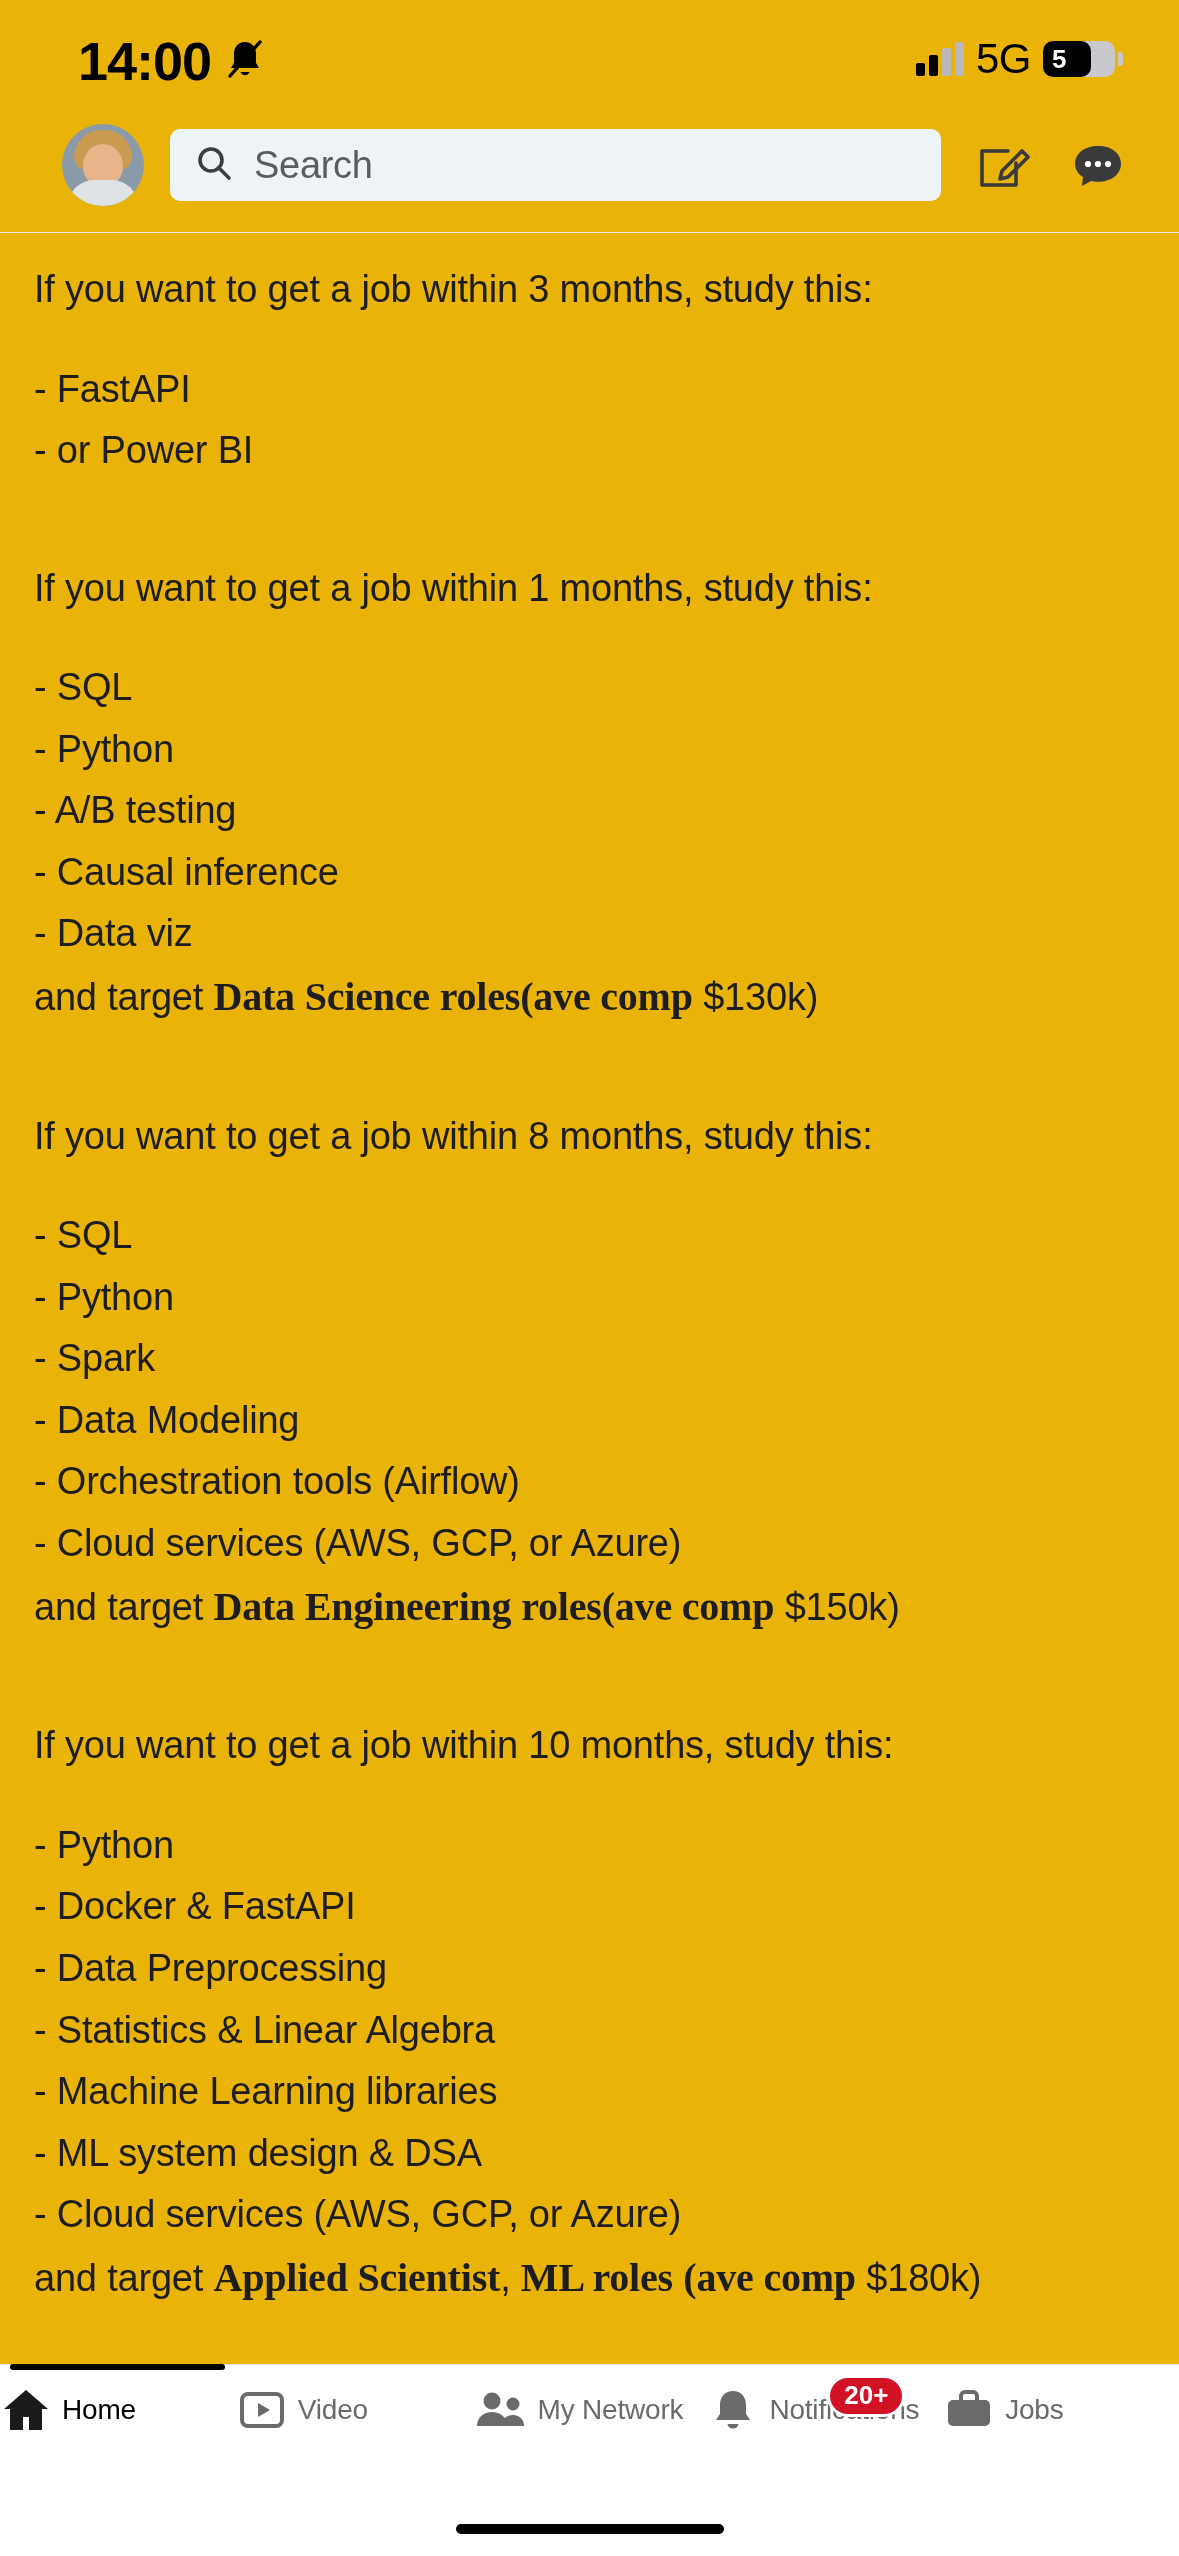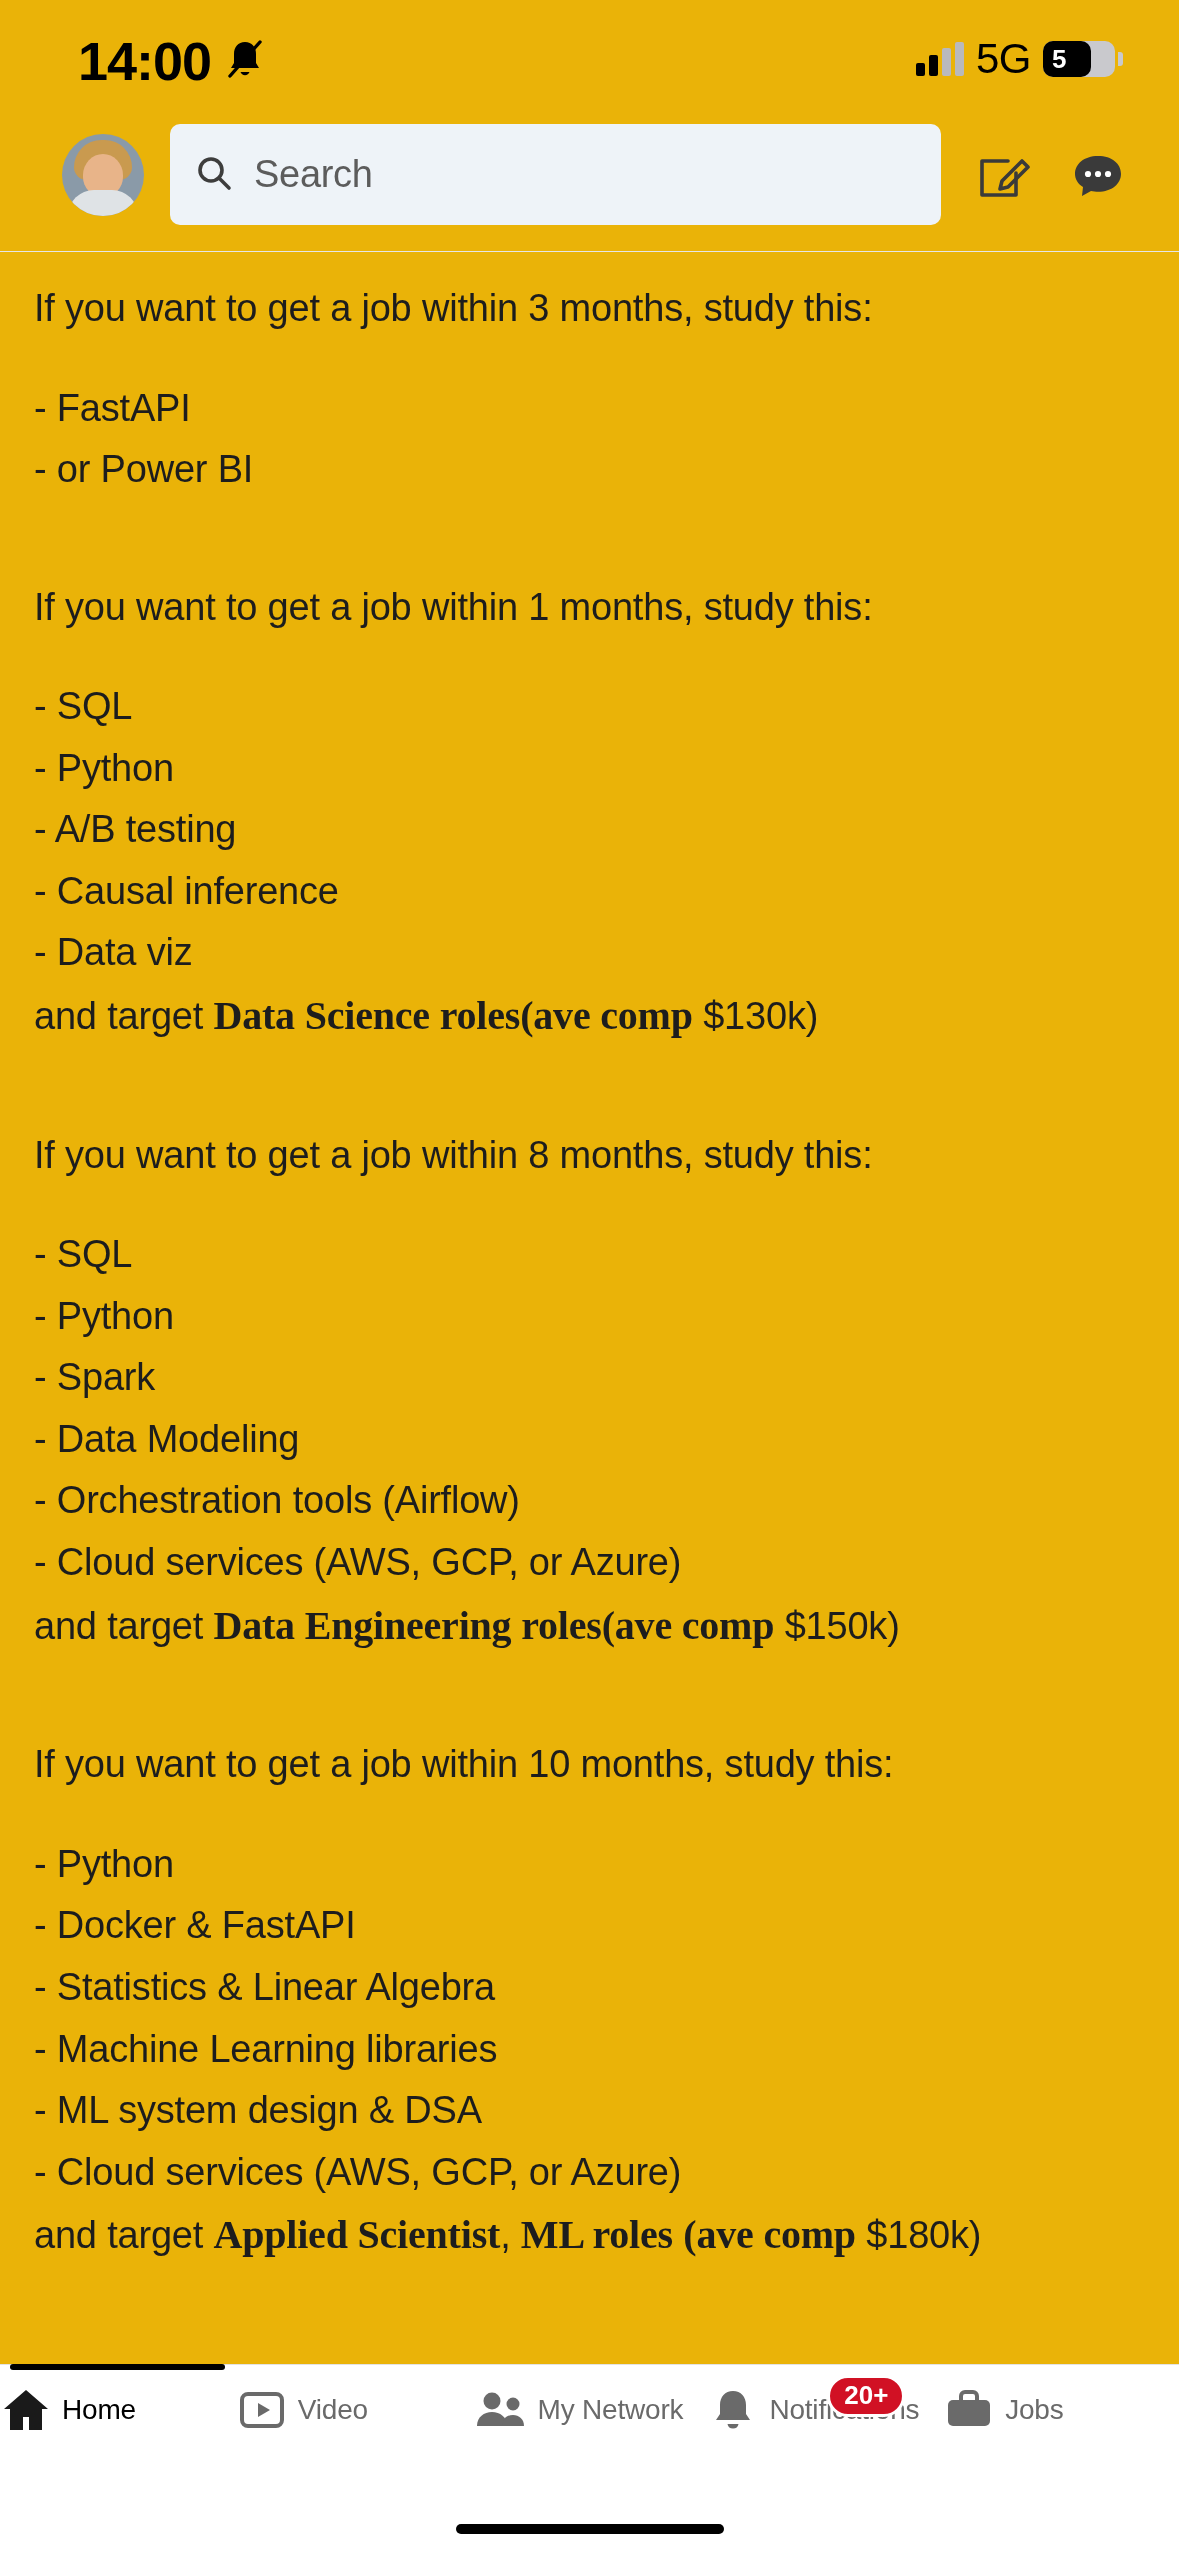--- a/index.html
+++ b/index.html
@@ -142,21 +142,21 @@
   }
   .avatar .body {
     position: absolute;
     left: 6px; bottom: 0;
     width: 70px; height: 26px;
     background: #dfe3e6;
     border-radius: 28px 28px 0 0;
   }
   .search-box {
     flex: 1 1 auto;
-    height: 101px;
+    height: 72px;
     background: #eef3f8;
     border-radius: 10px;
     display: flex;
     align-items: center;
     padding: 0 24px;
     gap: 20px;
   }
   .search-placeholder {
     font-size: 38px;
     color: #5c5c5c;
@@ -331,20 +331,21 @@
       <p>- Data Modeling</p>
       <p>- Orchestration tools (Airflow)</p>
       <p>- Cloud services (AWS, GCP, or Azure)</p>
       <p><span>and target </span><b>Data Engineering roles(ave comp</b><span> $150k)</span></p>
       <div class="gap"></div>
       <div class="gap"></div>
       <p>If you want to get a job within 10 months, study this:</p>
       <div class="gap"></div>
       <p>- Python</p>
       <p>- Docker &amp; FastAPI</p>
+      <p>- Data Preprocessing</p>
       <p>- Statistics &amp; Linear Algebra</p>
       <p>- Machine Learning libraries</p>
       <p>- ML system design &amp; DSA</p>
       <p>- Cloud services (AWS, GCP, or Azure)</p>
       <p><span>and target </span><b>Applied Scientist</b><span>, </span><b>ML roles</b><span> </span><b>(ave comp</b><span> $180k)</span></p>
     </div>
 
   <div class="tab-bar">
 
     <div class="tab active">

